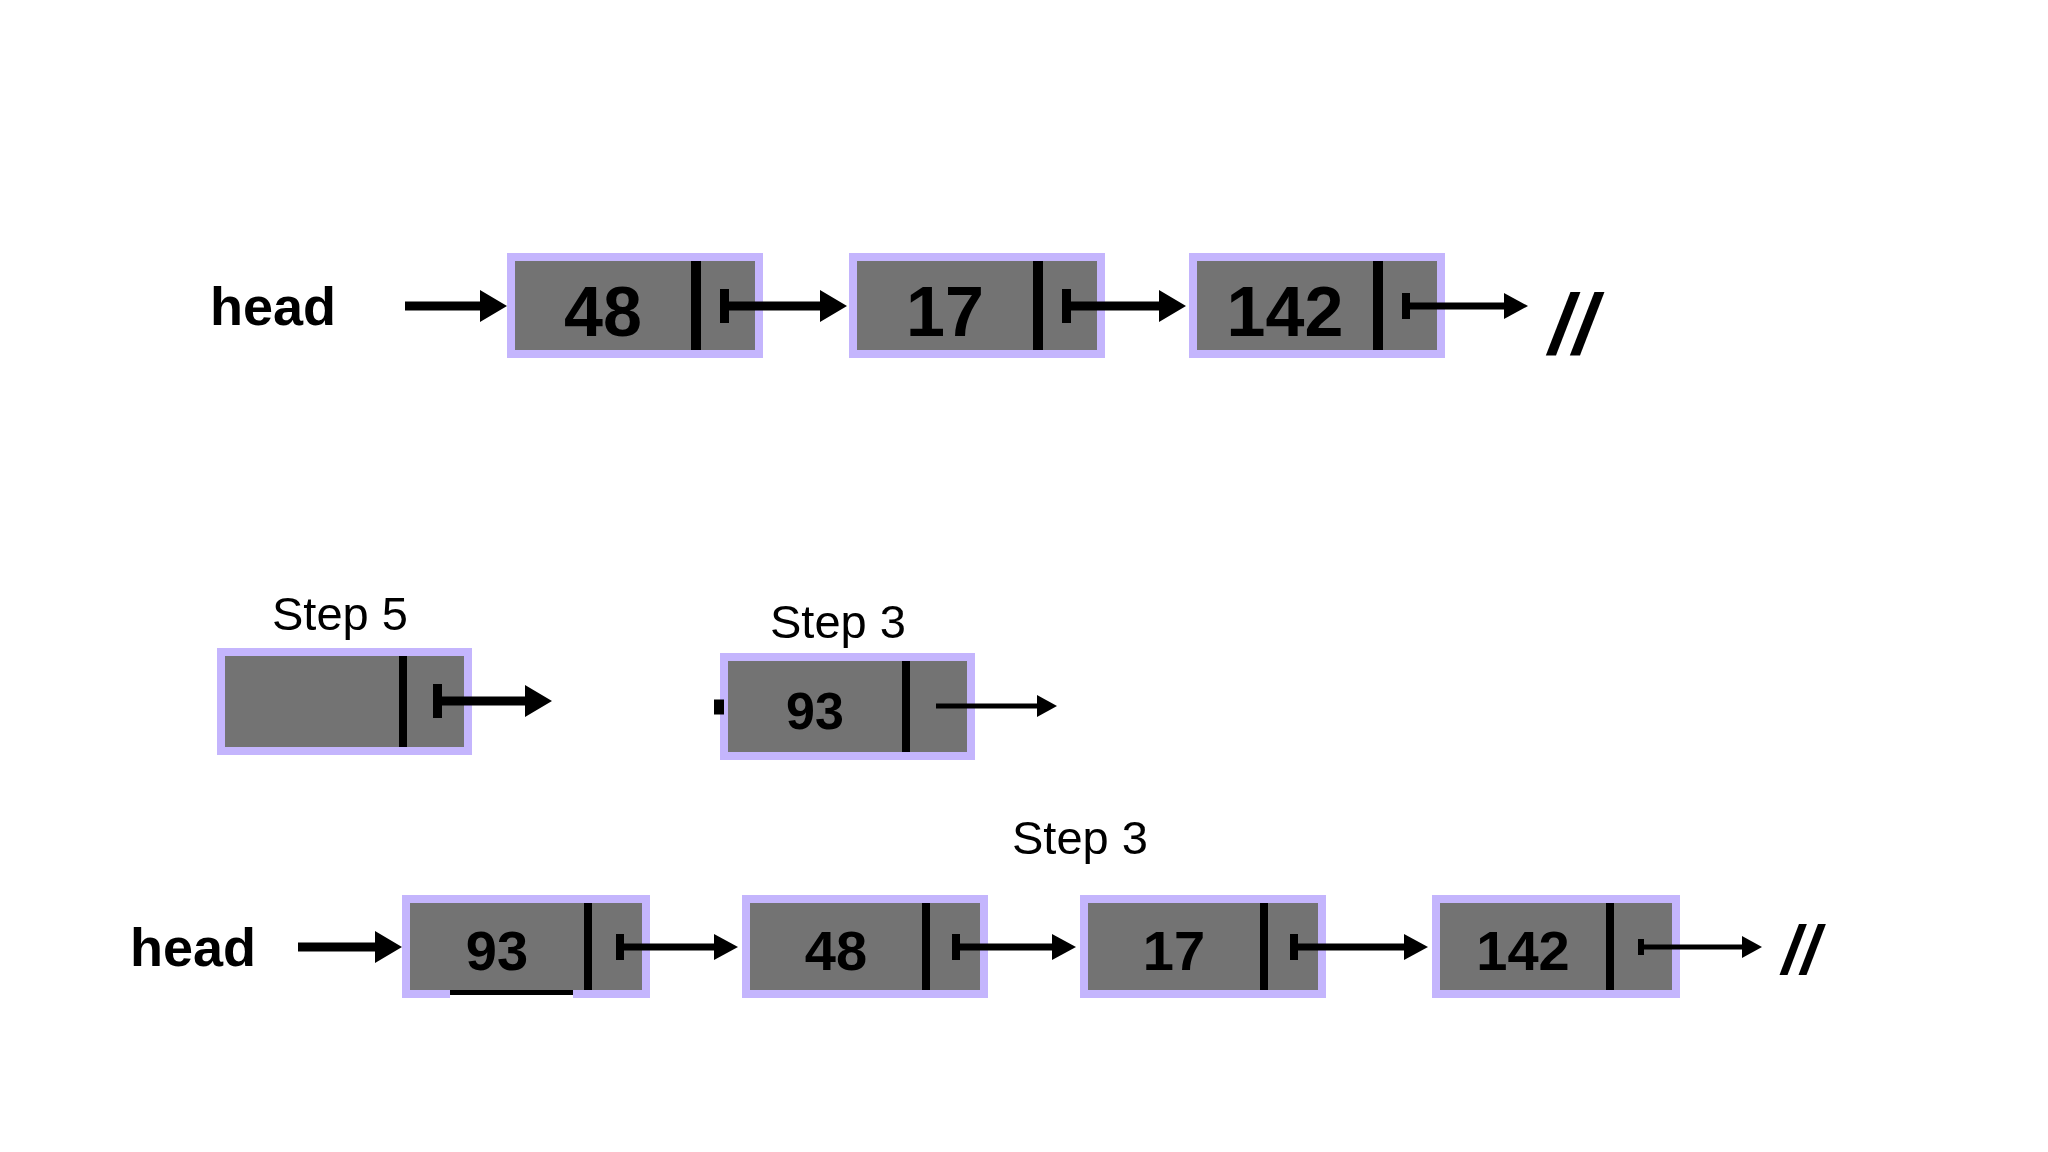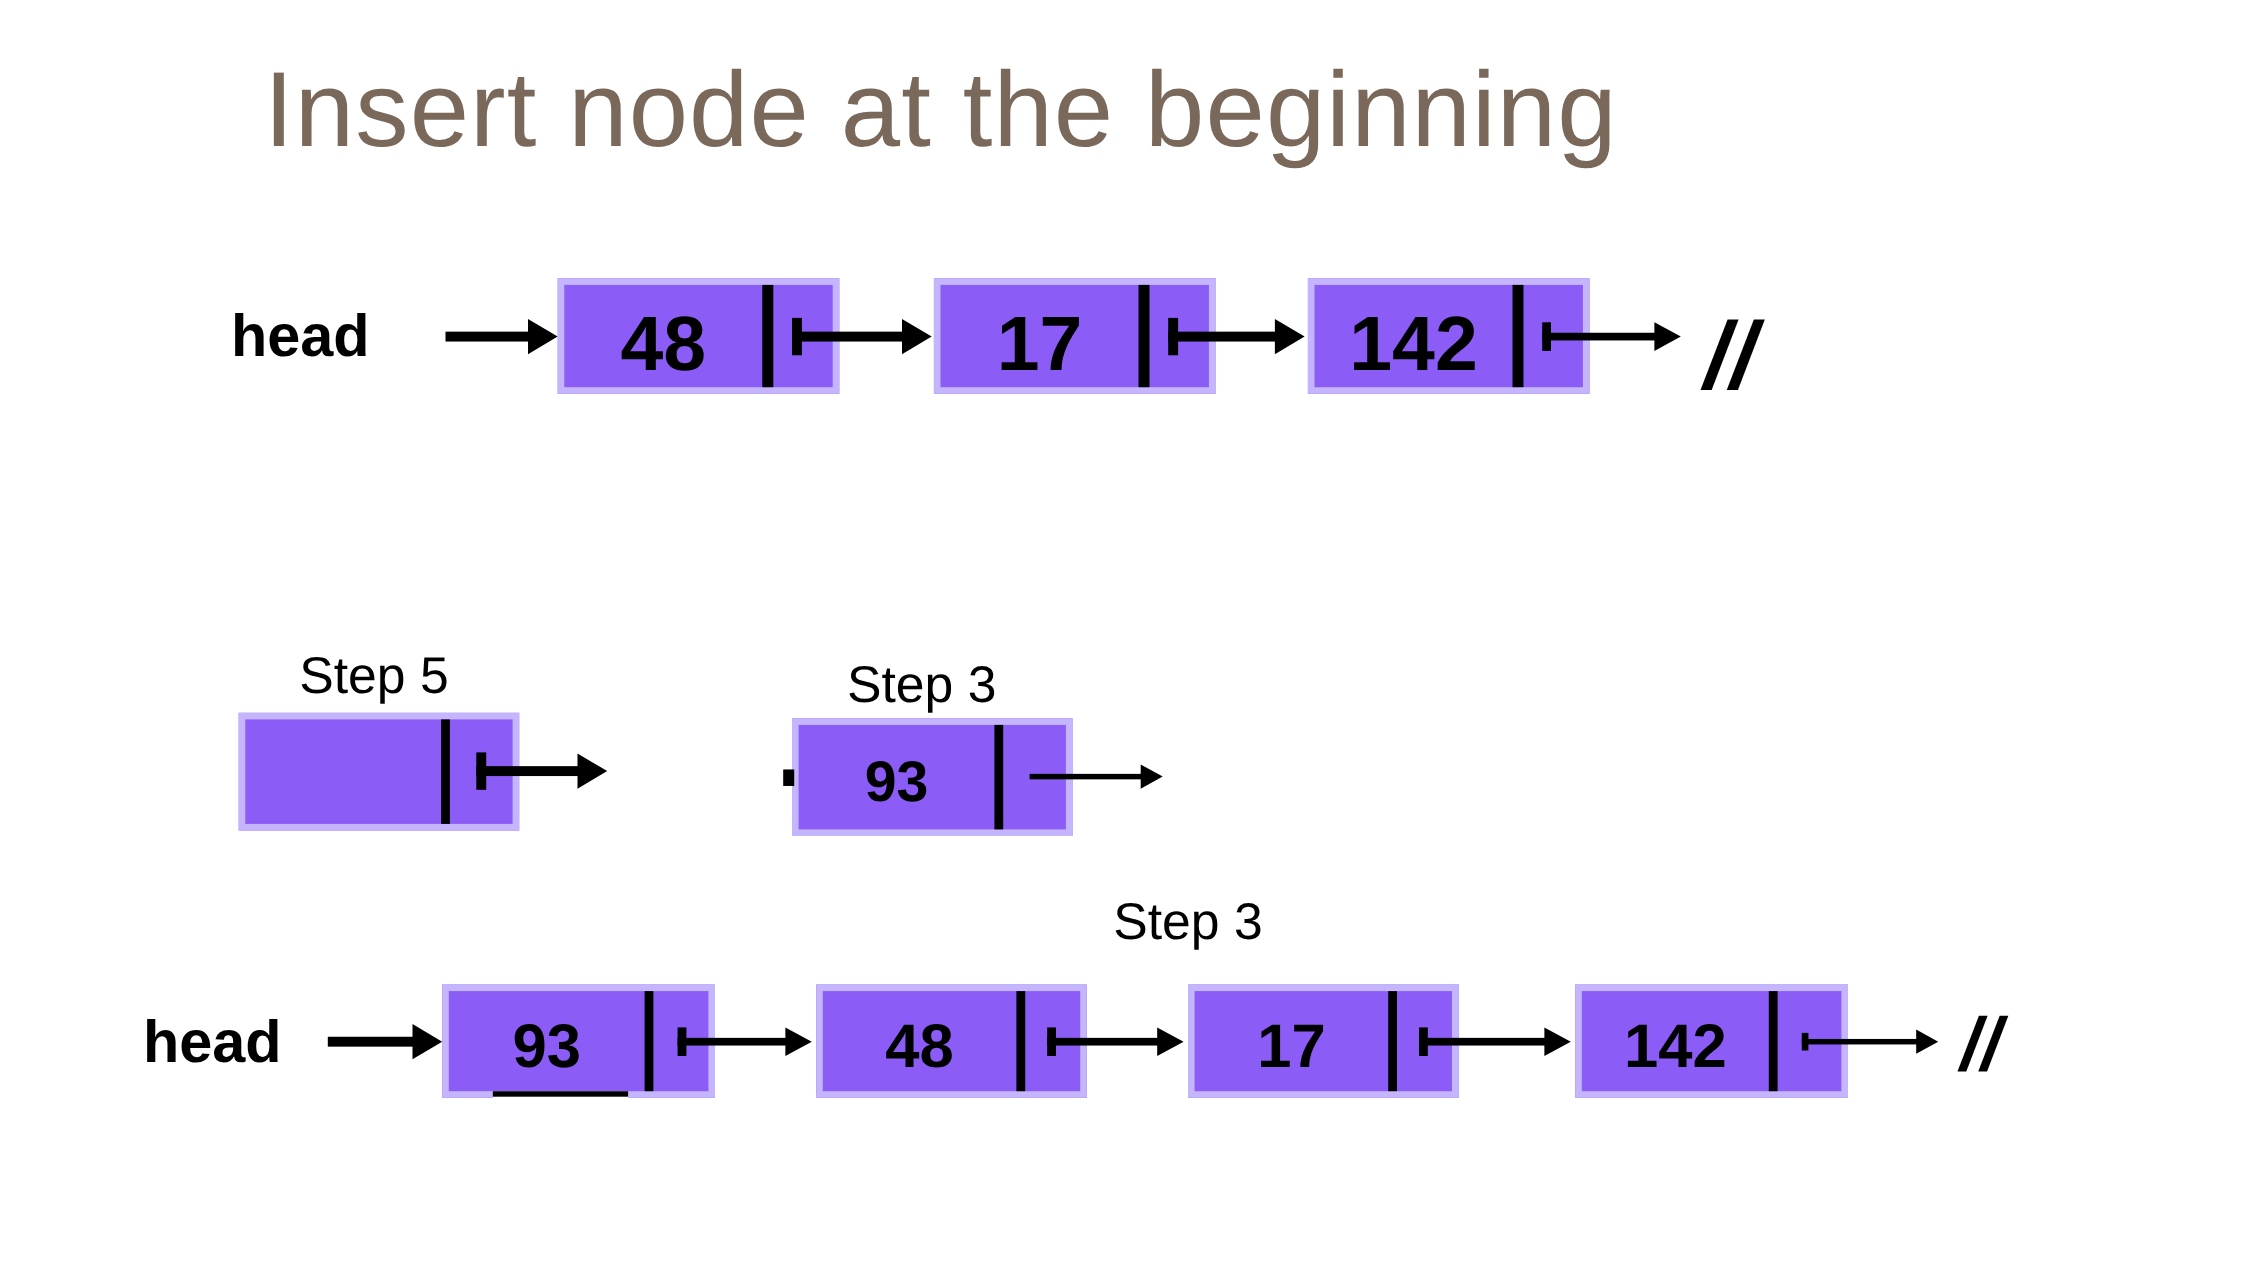--- a/index.html
+++ b/index.html
@@ -39,22 +39,22 @@
     font-style:italic;
     white-space:nowrap;
   }
   .null-marker.big{font-size:86px;line-height:86px;}
   .null-marker.small{font-size:68px;line-height:68px;}
 
   
   .node{
     position:absolute;
     box-sizing:border-box;
-    border:6px solid #c4b5fd;
-    background:#8b5cf6;
+    border:8px solid #c4b5fd;
+    background:#737373;
     display:flex;
   }
   .node .val{
     flex:1;
     display:flex;
     align-items:center;
     justify-content:center;
     font-weight:700;
     font-size:70px;
     padding-top:12px;
@@ -113,21 +113,20 @@
   .arrow.med .tick{width:8px;height:26px;}
   .arrow.thin .shaft{height:5px;right:14px;}
   .arrow.thin .head{border-width:11px 0 11px 20px;}
   .arrow.thin .tick{width:6px;height:16px;}
 </style>
 </head>
 <body>
 
 <div class="stage">
 
-  <div class="title">Insert node at the beginning</div>
 
   <div class="head-label" style="left:210px;top:273px;">head</div>
 
   <div class="arrow" style="left:405px;top:306px;width:102px;">
     <span class="shaft"></span>
     <span class="head"></span>
   </div>
 
   <div class="node" style="left:507px;top:253px;width:256px;height:105px;">
     <div class="val">48</div>

